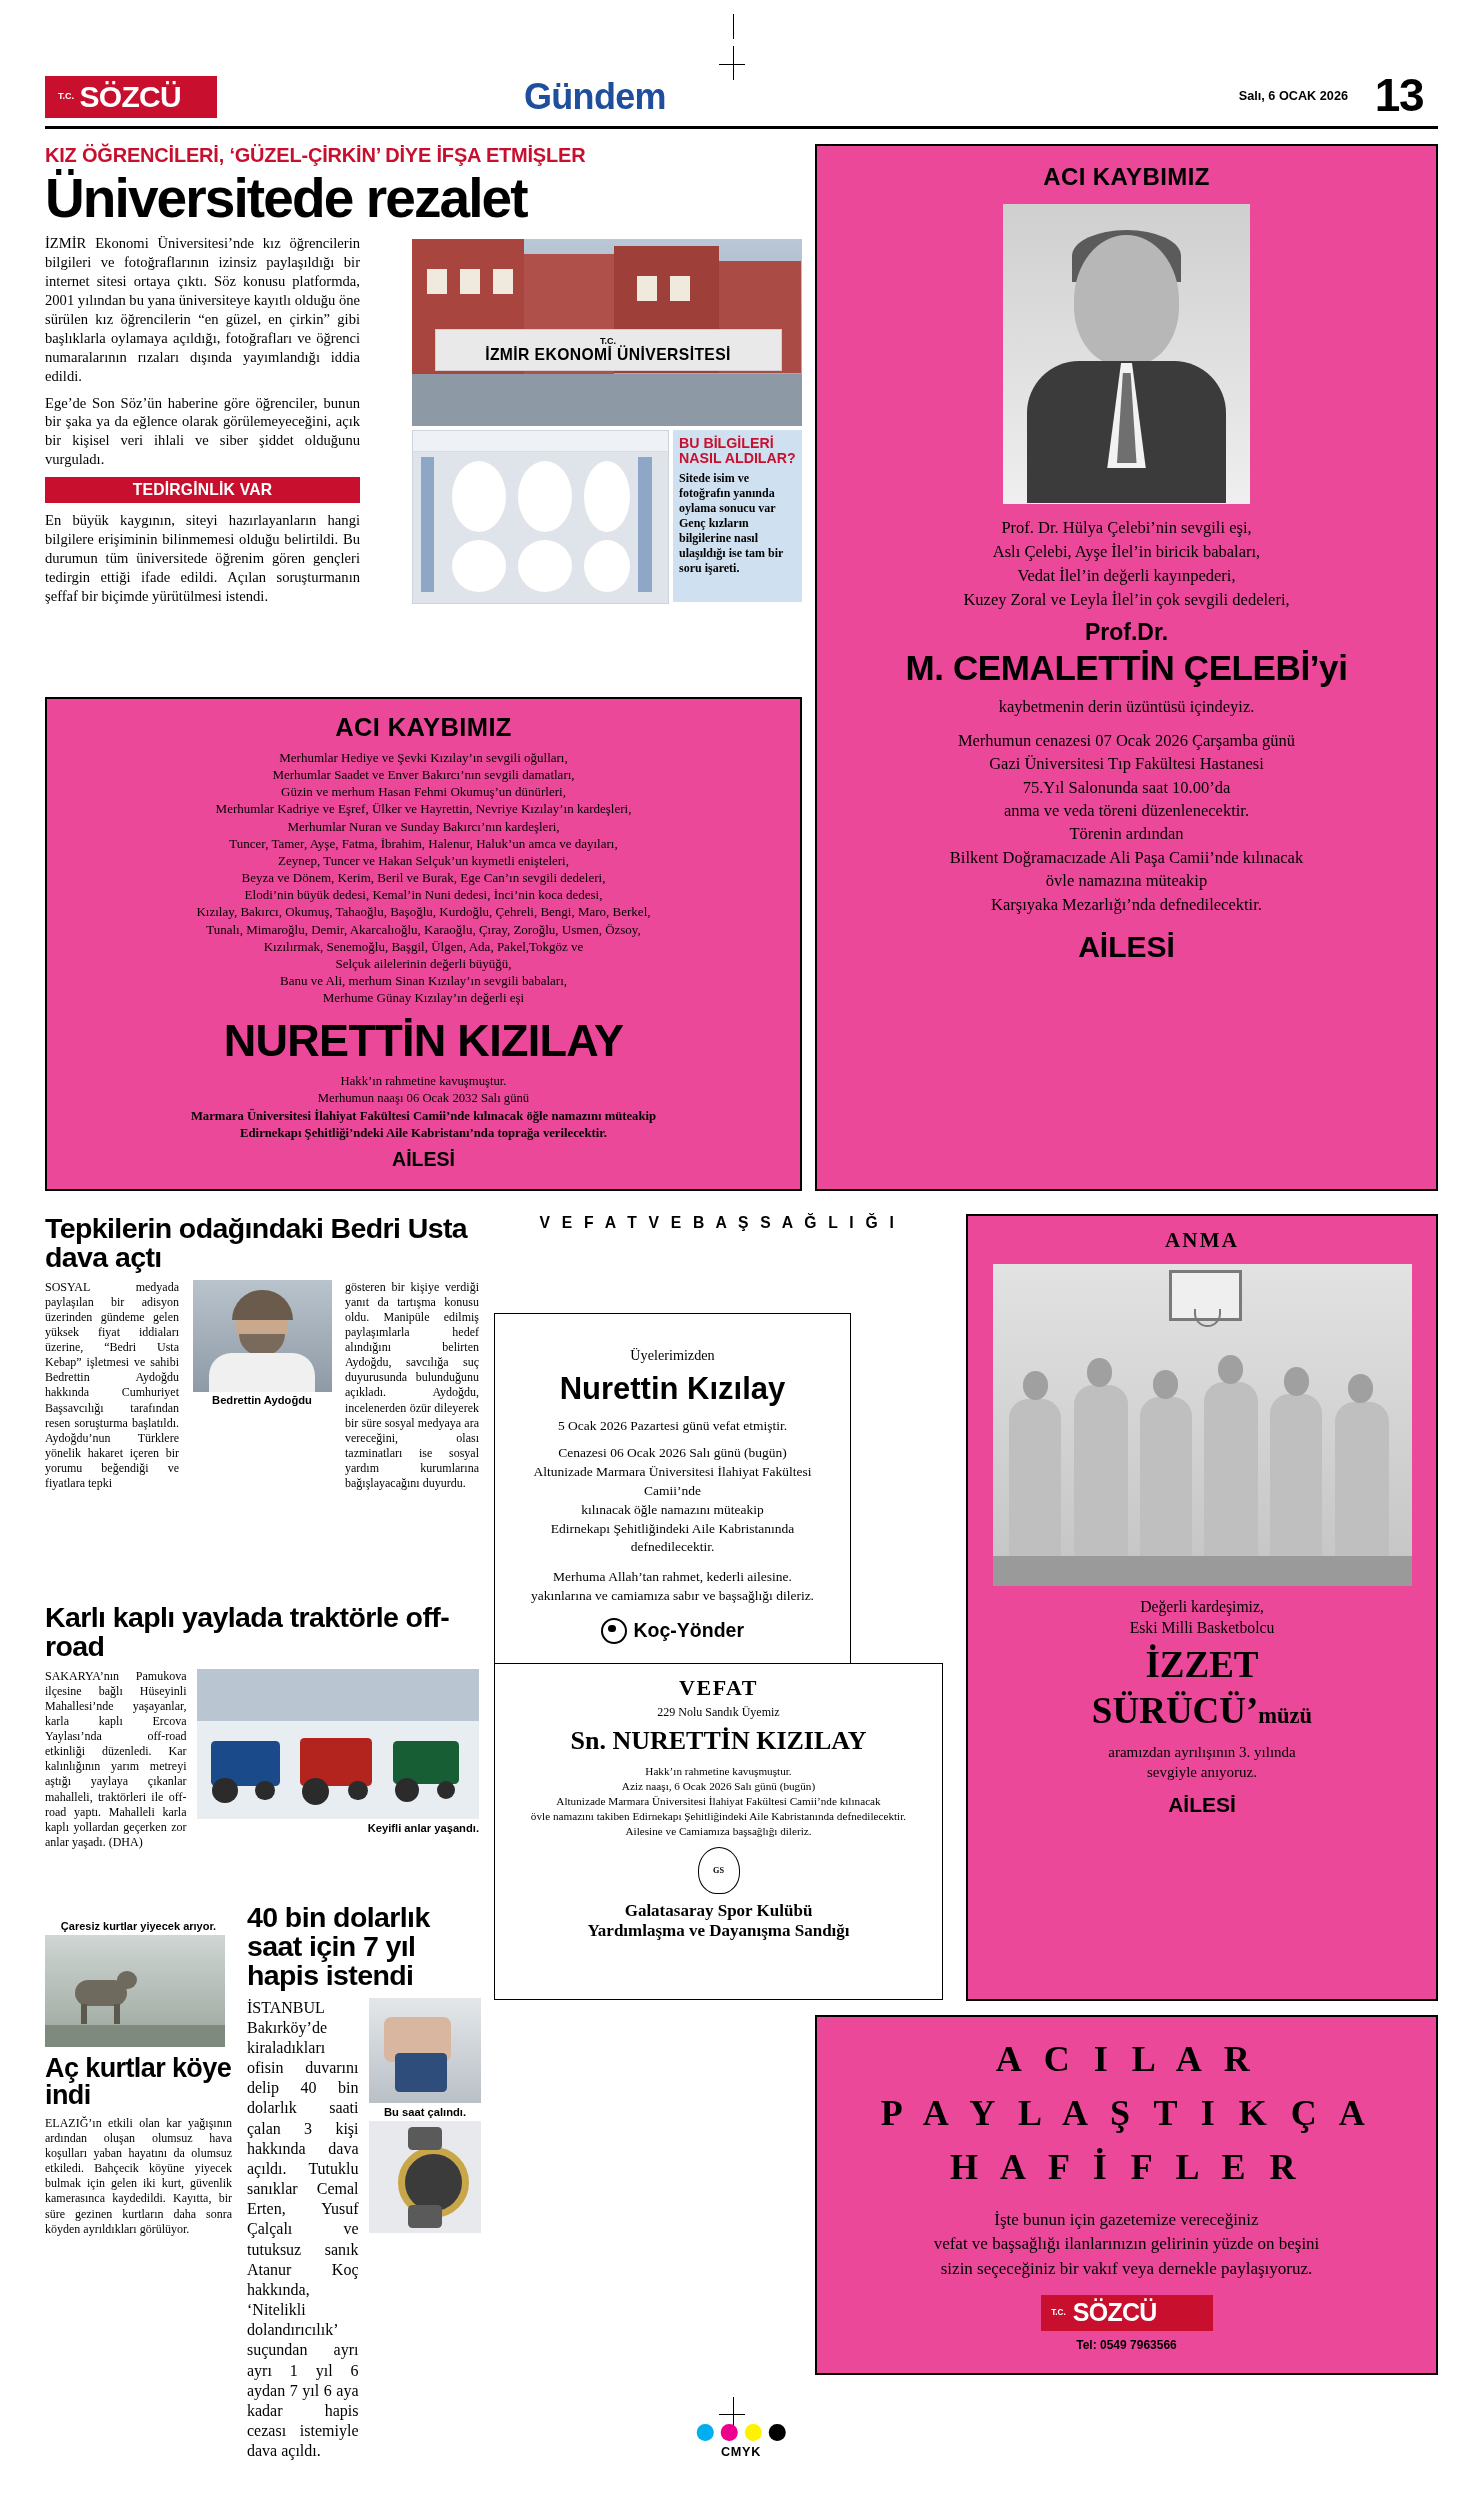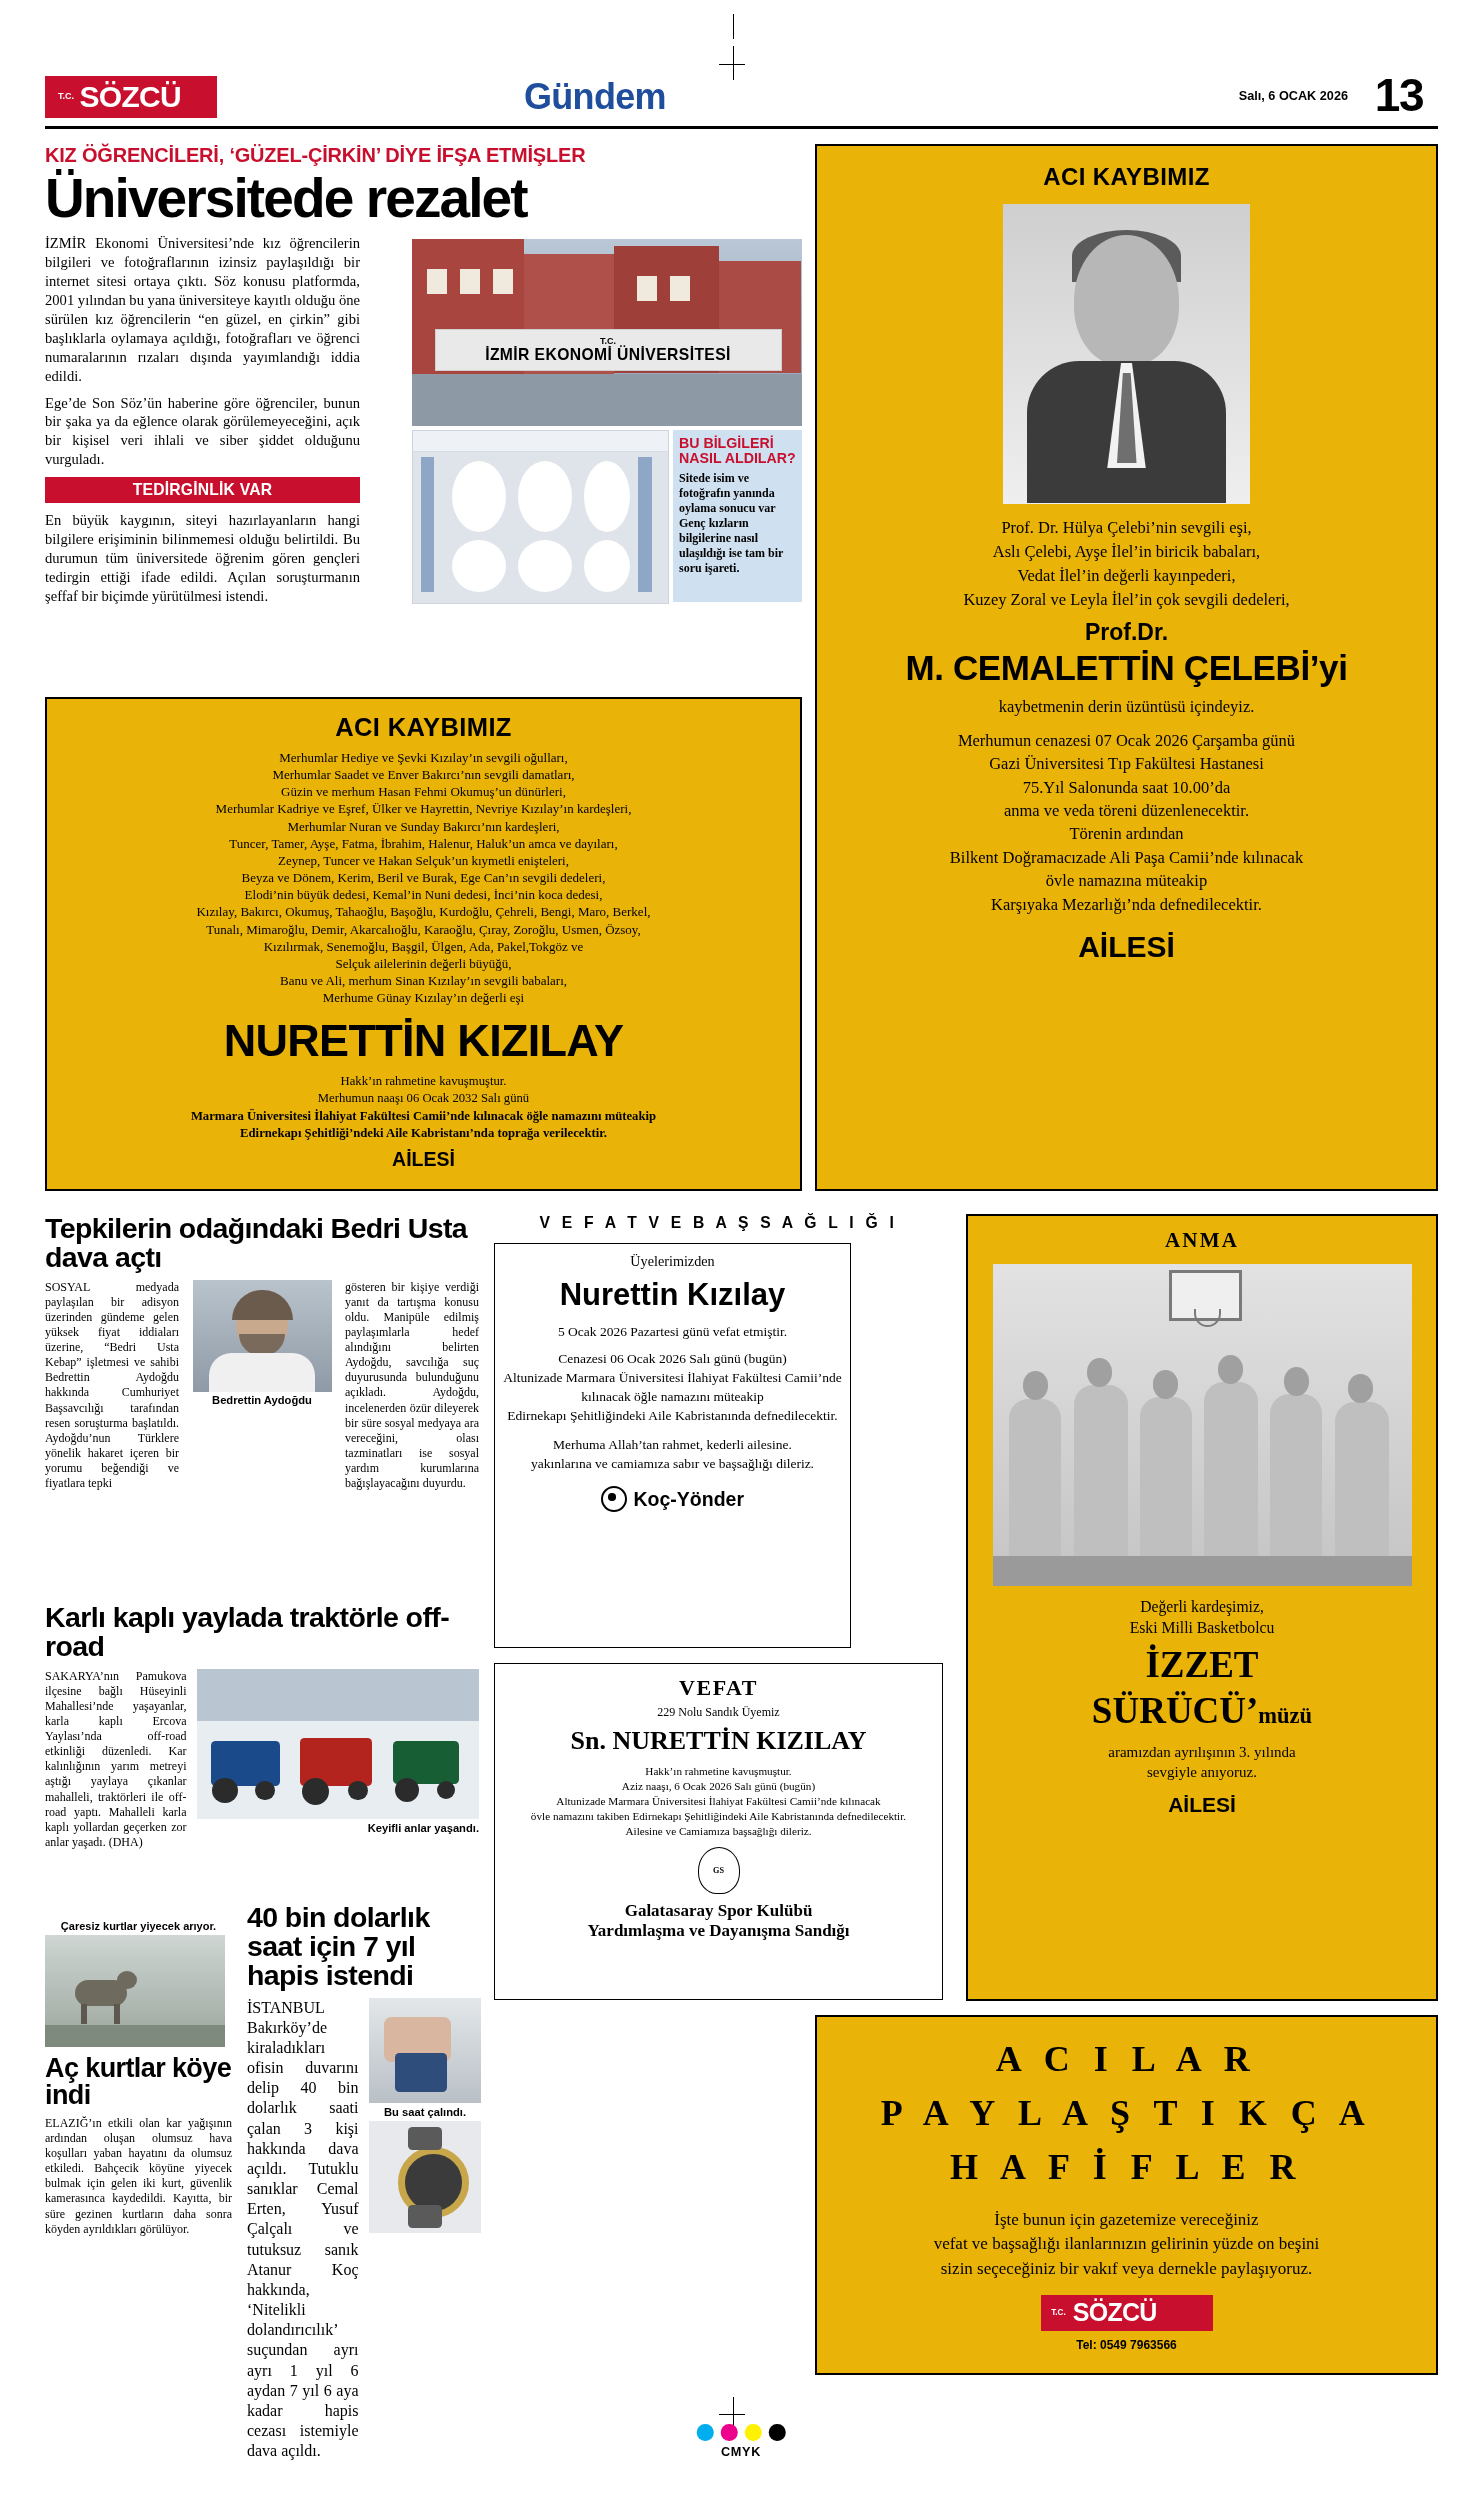--- a/index.html
+++ b/index.html
@@ -39,21 +39,21 @@
   .photo-site{position:absolute;left:367px;top:196px;width:255px;height:172px;background:#dfe3ea;overflow:hidden;border:0.7px solid #cfd4dc;}
   .photo-site .strip{position:absolute;left:0;right:0;height:19.5px;background:#eef1f5;border-bottom:0.7px solid #d7dbe2;}
   .blur{position:absolute;background:#fff;border-radius:50%;filter:blur(0.7px);}
   .sitebar{position:absolute;background:#8ea7c7;}
 
   .bilgi{position:absolute;left:628px;top:196px;width:129px;height:172px;background:#cfe0f0;padding:6px;box-sizing:border-box;}
   .bilgi h4{margin:0 0 4.5px 0;font-family:"Liberation Sans",sans-serif;font-weight:bold;font-size:14.2px;color:#c8102e;line-height:1.05;}
   .bilgi p{margin:0;font-size:12px;line-height:1.25;font-weight:bold;}
 
   
-  .box{position:absolute;border:2.2px solid #000;background:#eab308;box-sizing:border-box;}
+  .box{position:absolute;border:2.2px solid #000;background:#ec4899;box-sizing:border-box;}
   .boxthin{position:absolute;border:0.7px solid #000;background:#fff;box-sizing:border-box;}
 
   
   .obit-left{left:45px;top:697px;width:757px;height:494px;padding:13.5px 18px;}
   .obit-title{font-family:"Liberation Sans",sans-serif;font-weight:bold;font-size:25.5px;text-align:center;letter-spacing:0.4px;}
   .obit-rel{margin-top:7.5px;text-align:center;font-size:13px;line-height:1.32;}
   .obit-name{font-family:"Liberation Sans",sans-serif;font-weight:bold;font-size:45px;text-align:center;letter-spacing:-0.7px;margin:9px 0 6px 0;}
   .obit-foot{text-align:center;font-size:12.7px;line-height:1.35;}
   .obit-ailesi{font-family:"Liberation Sans",sans-serif;font-weight:bold;font-size:19.5px;text-align:center;margin-top:6px;}
 
@@ -86,21 +86,21 @@
 
   .news3{position:absolute;left:45px;top:1918px;width:187px;}
   .photo-bird{width:180px;height:112px;background:#c9d0cf;position:relative;overflow:hidden;}
 
   .news4{position:absolute;left:247px;top:1903px;width:234px;}
   .photo-watch{width:112px;height:105px;background:#d5d9dd;position:relative;overflow:hidden;}
   .photo-watch2{width:112px;height:112px;background:#dfe2e6;position:relative;overflow:hidden;}
 
   
   .vefat-head{position:absolute;left:494px;top:1214px;width:449px;text-align:center;font-family:"Liberation Sans",sans-serif;font-weight:bold;font-size:15.7px;letter-spacing:3.7px;}
-  .koc-box{left:494px;top:1243px;width:357px;height:405px;padding:4px;}
+  .koc-box{left:494px;top:1313px;width:357px;height:405px;padding:28px;}
   .koc-box .uye{text-align:center;font-size:14.2px;margin-top:4.5px;}
   .koc-box .nm{text-align:center;font-family:"Liberation Sans",sans-serif;font-weight:bold;font-size:31px;margin-top:7.5px;}
   .koc-box .t1{text-align:center;font-size:13.5px;margin-top:10.5px;}
   .koc-box .t2{text-align:center;font-size:13.5px;line-height:1.4;margin-top:10.5px;}
   .koc-box .t3{text-align:center;font-size:13.5px;line-height:1.4;margin-top:10.5px;}
   .koc-logo{display:flex;align-items:center;justify-content:center;gap:6px;margin-top:12px;font-family:"Liberation Sans",sans-serif;font-weight:bold;font-size:19.5px;}
   .koc-sym{width:22.5px;height:22.5px;border:2.2px solid #000;border-radius:50%;position:relative;}
   .koc-sym:after{content:"";position:absolute;left:5.2px;top:5.2px;width:7.5px;height:7.5px;background:#000;border-radius:50%;}
 
   .gs-box{left:494px;top:1663px;width:449px;height:337px;padding:10.5px;}

